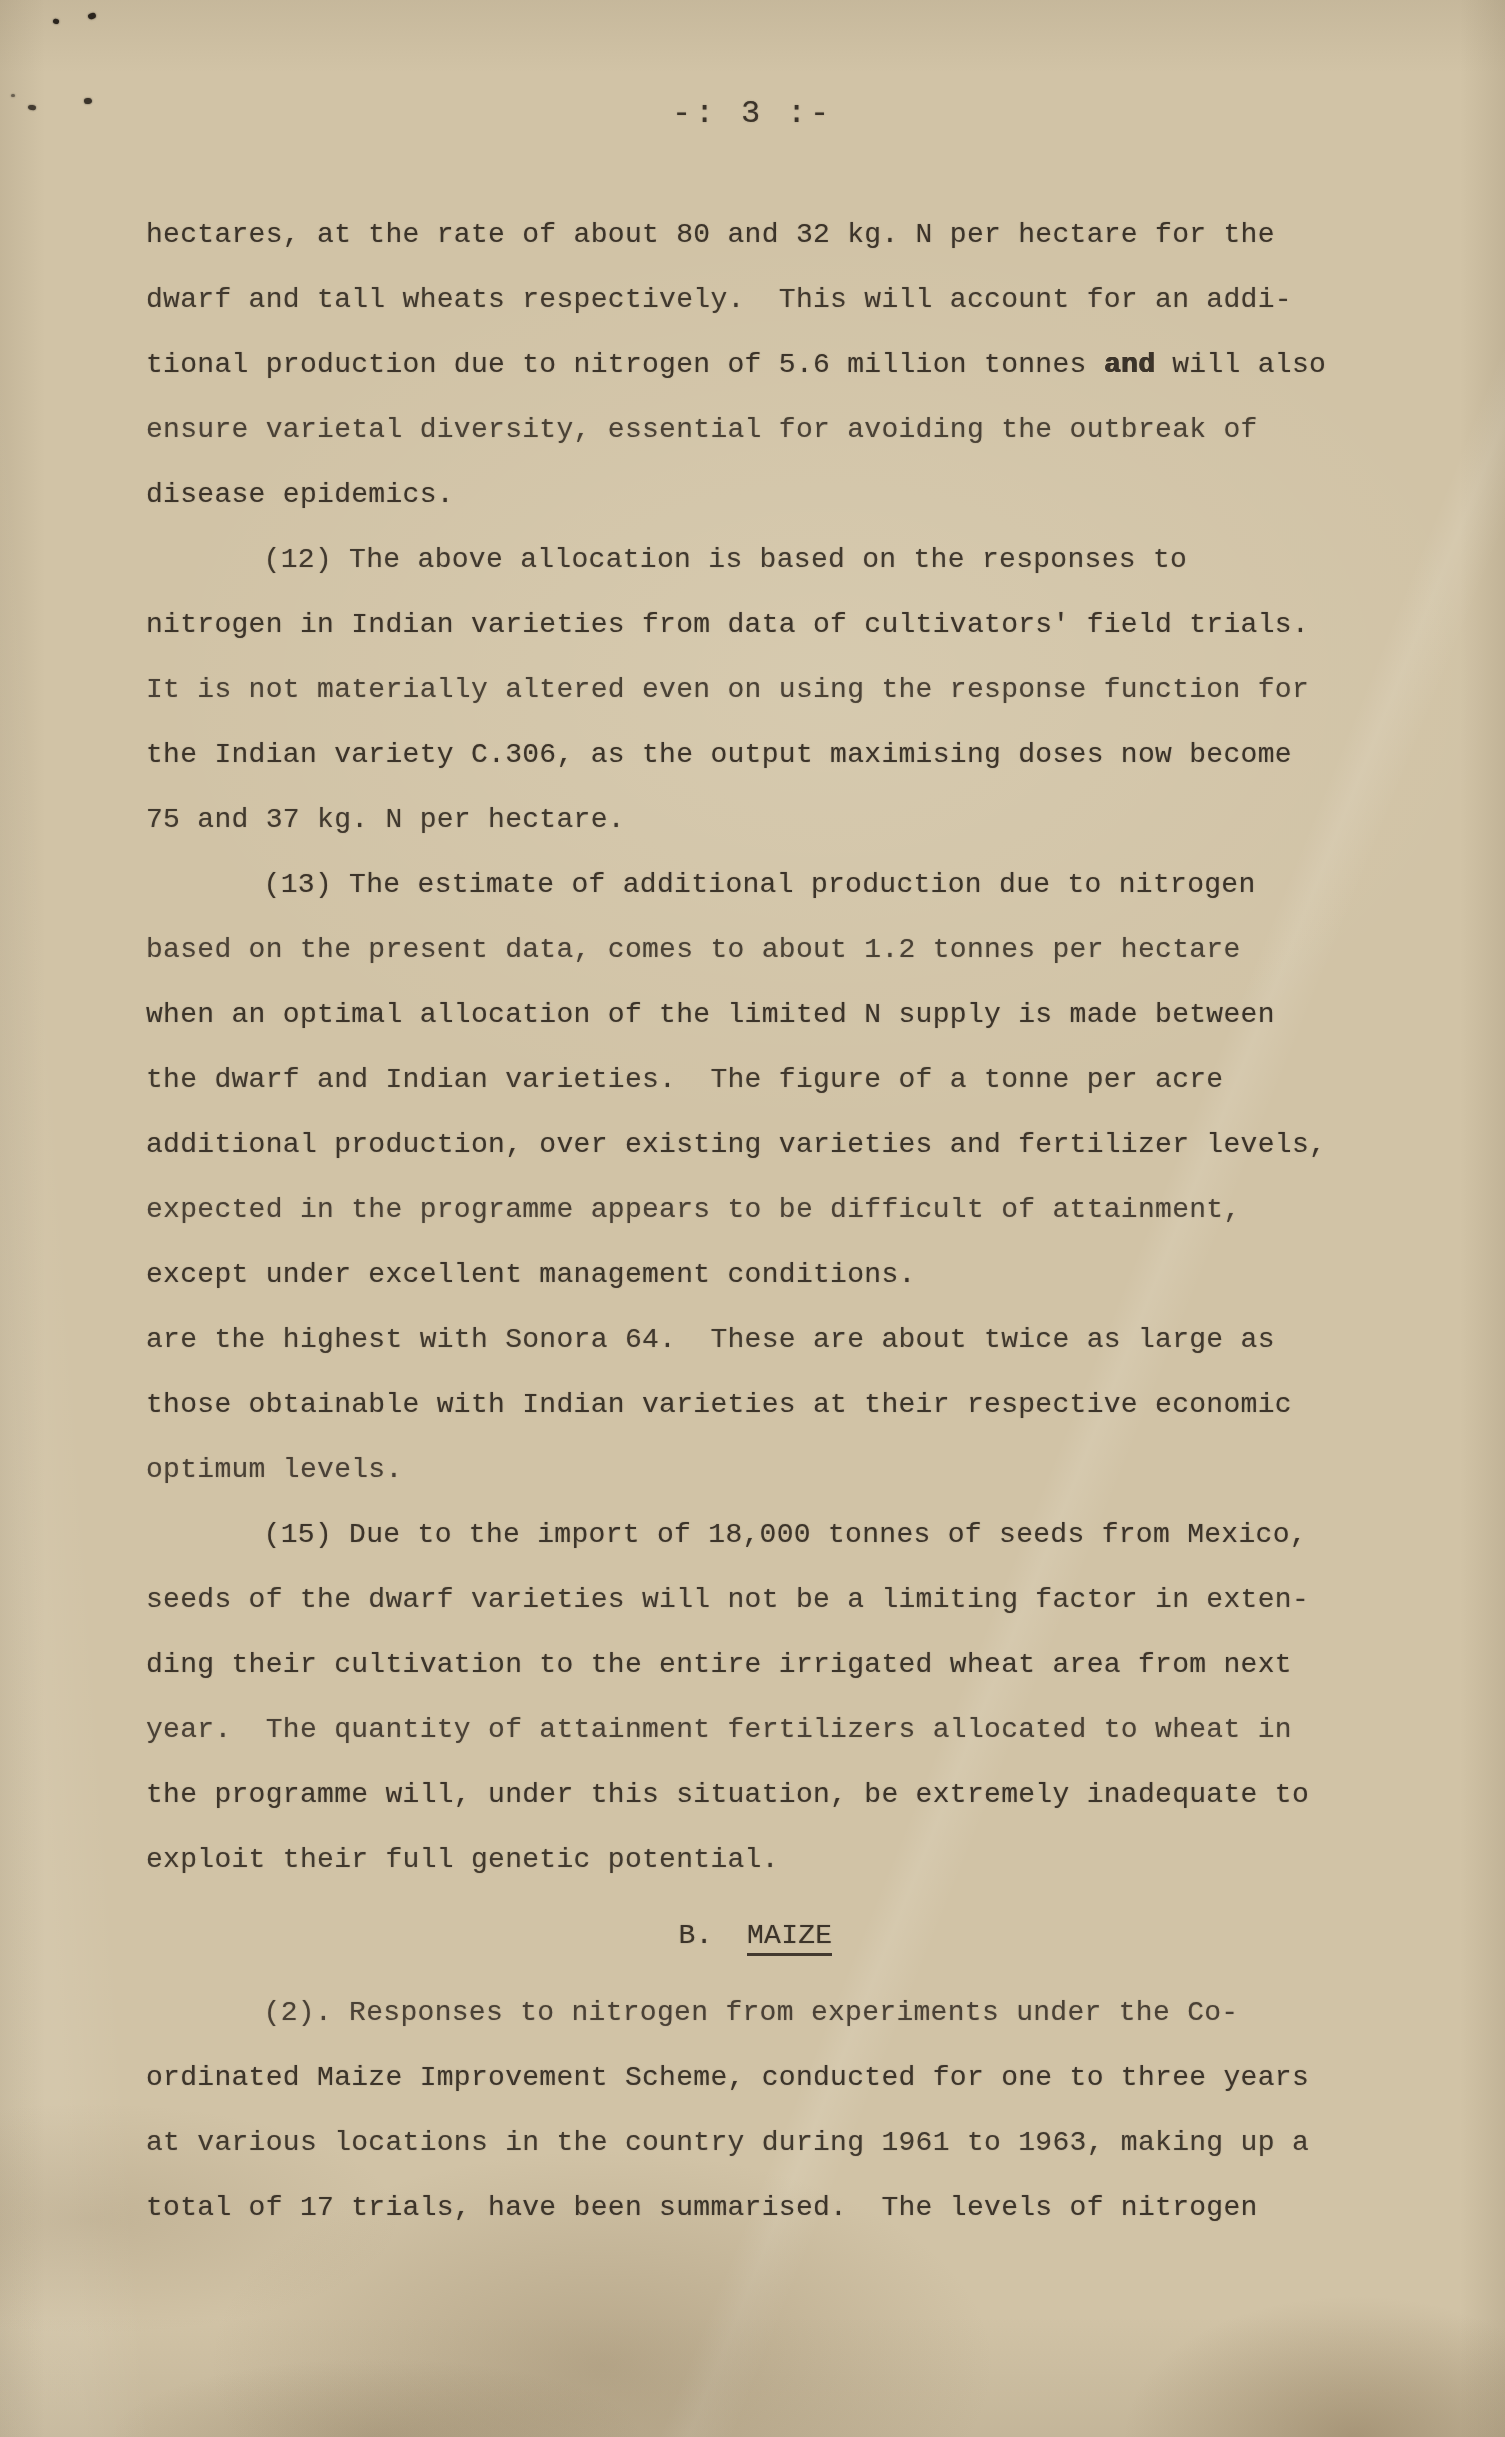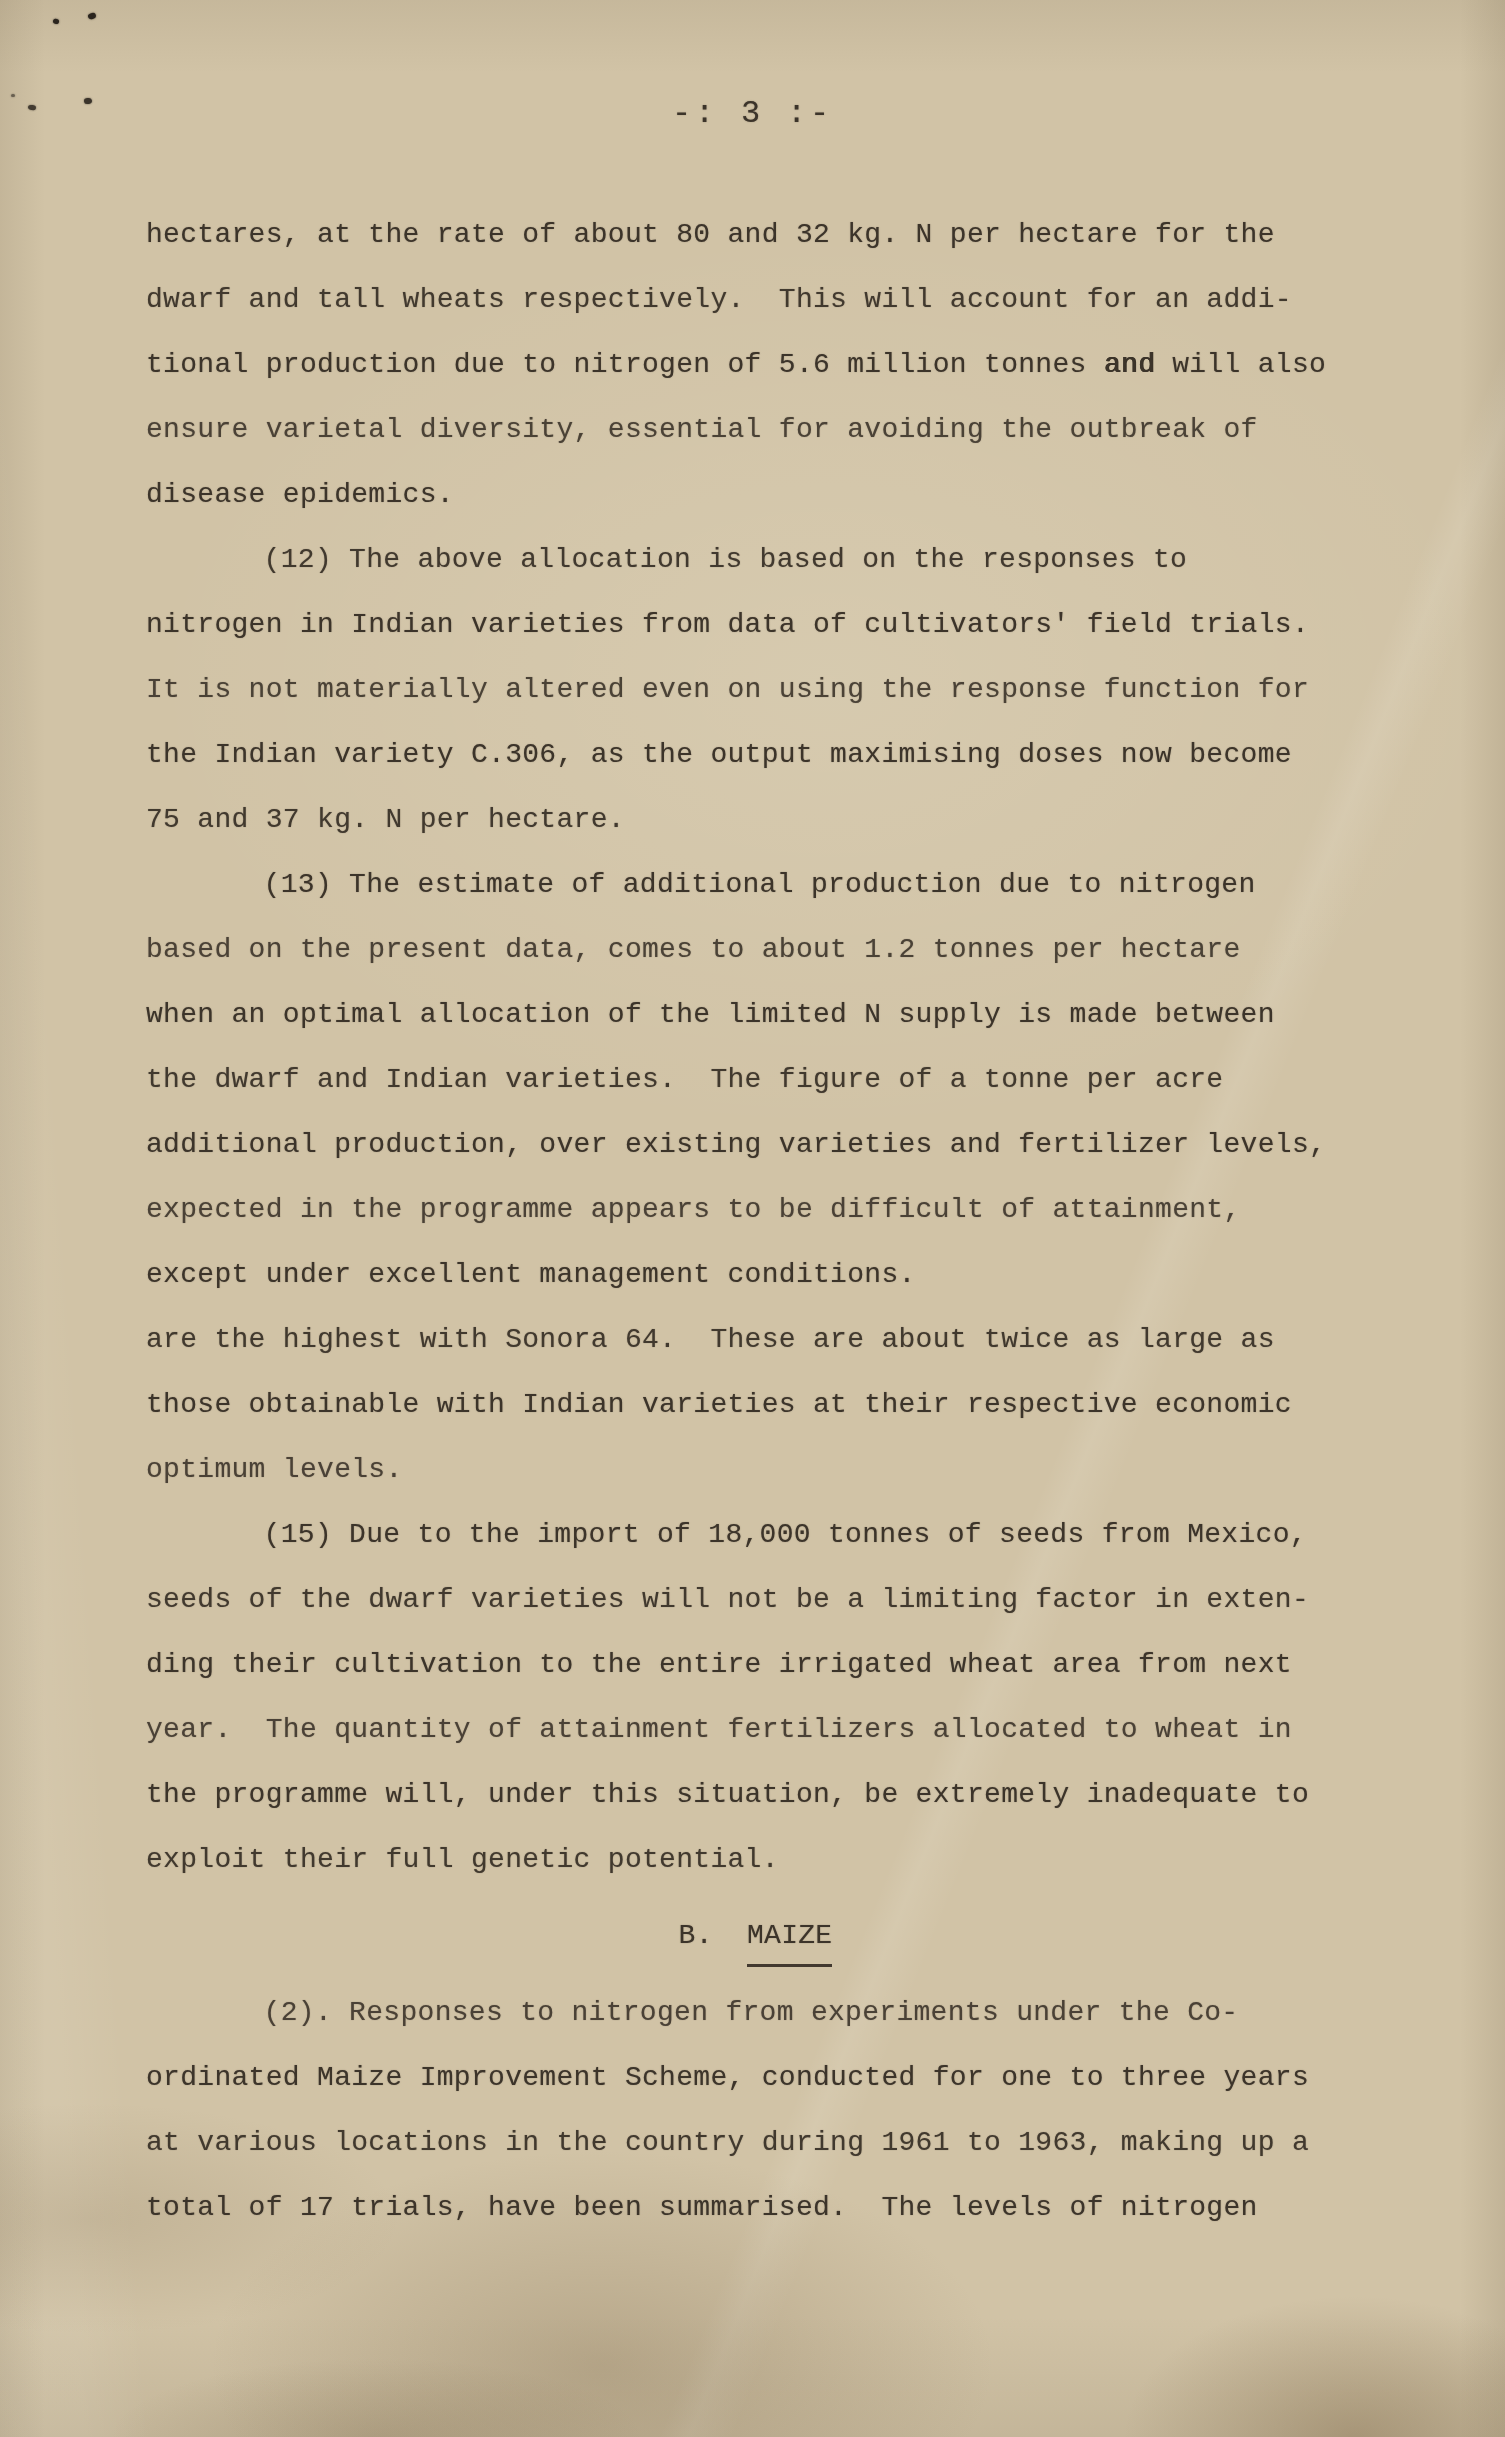--- a/index.html
+++ b/index.html
@@ -68,26 +68,26 @@
     letter-spacing: 0.3px;
   }
   .line:nth-child(4n)   { opacity: 0.90; }
   .line:nth-child(4n+2) { opacity: 0.96; font-family: Liberation Mono, monospace; }
 
   .line.indent  { padding-left: 7ch; }
   .line.heading { text-align: center; margin: 11.4px 89px 11.4px 0; }
   .line.right   { text-align: right; }
 
   .bold {
-    font-weight: 400;
+    font-weight: 700;
     text-shadow: 0 0 0.6px currentColor, 1px 0 0 currentColor;
   }
   .underline {
     border-bottom: 3.2px solid rgba(50,42,34,0.9);
-    padding-bottom: 13px;
+    padding-bottom: 2px;
     text-align: center;
   }
 </style>
 </head>
 <body>
 
 <div class="page" style="--ink: #3c342a; background-color: rgb(209, 195, 166);">
   <span class="speck s1"></span>
   <span class="speck s2"></span>
   <span class="speck s3"></span>

